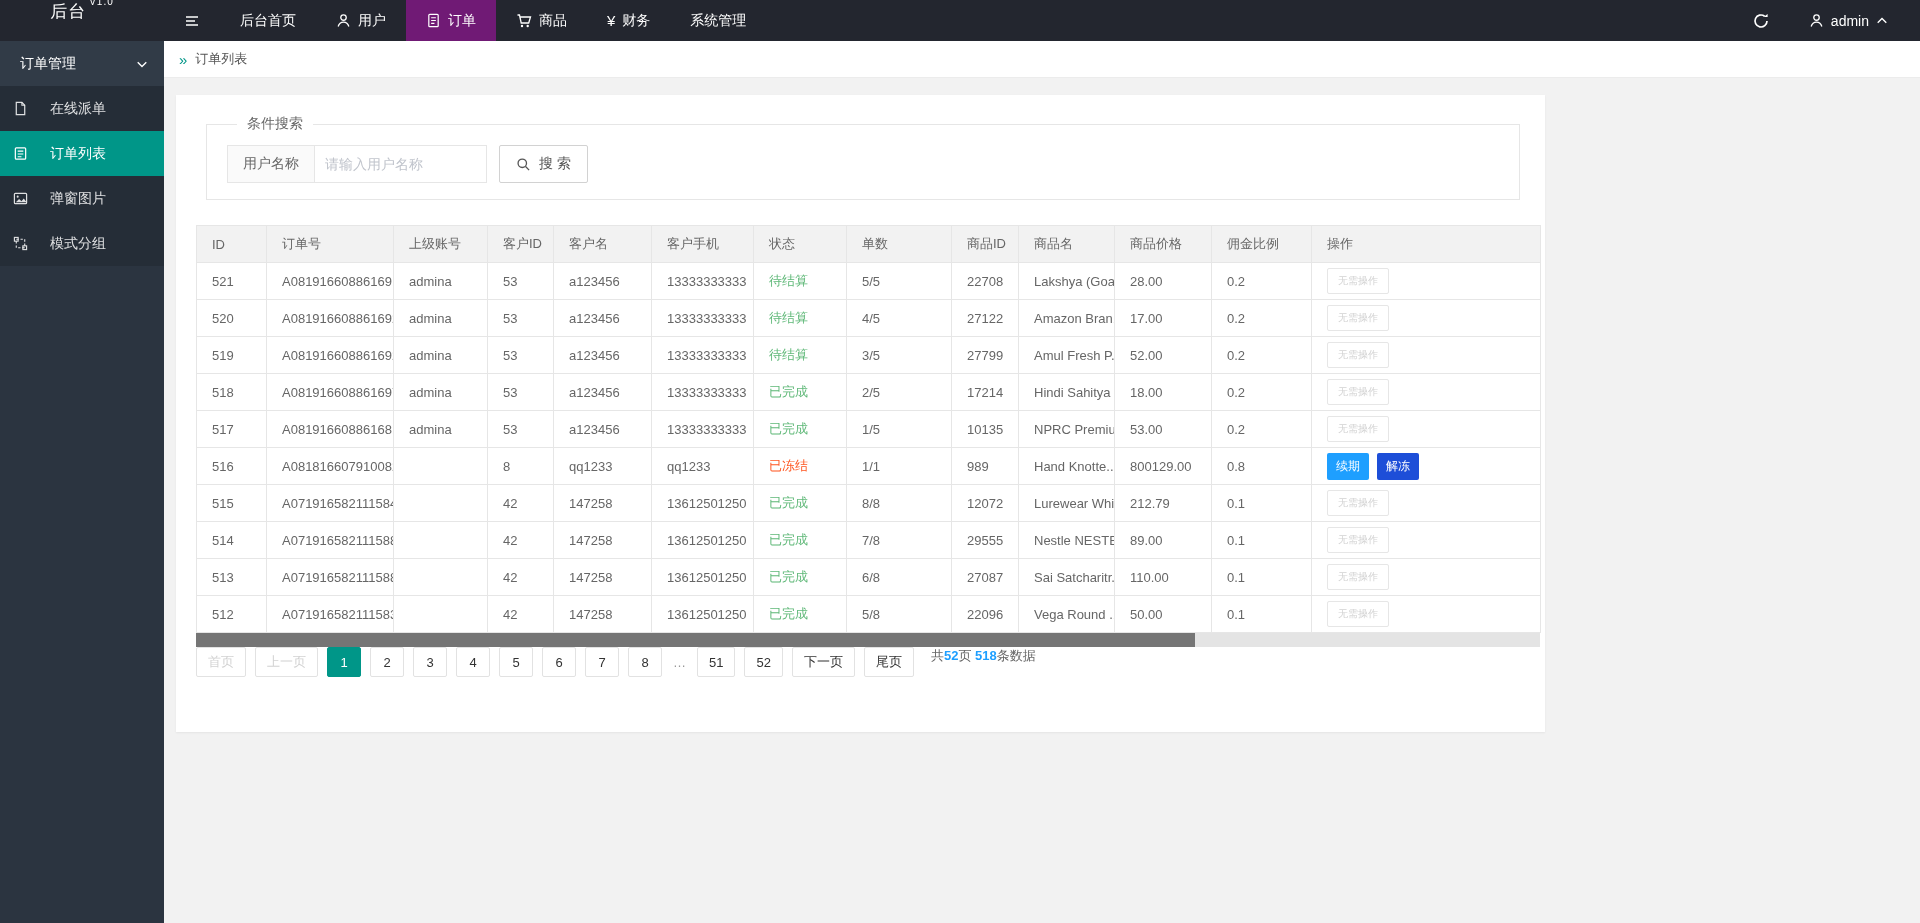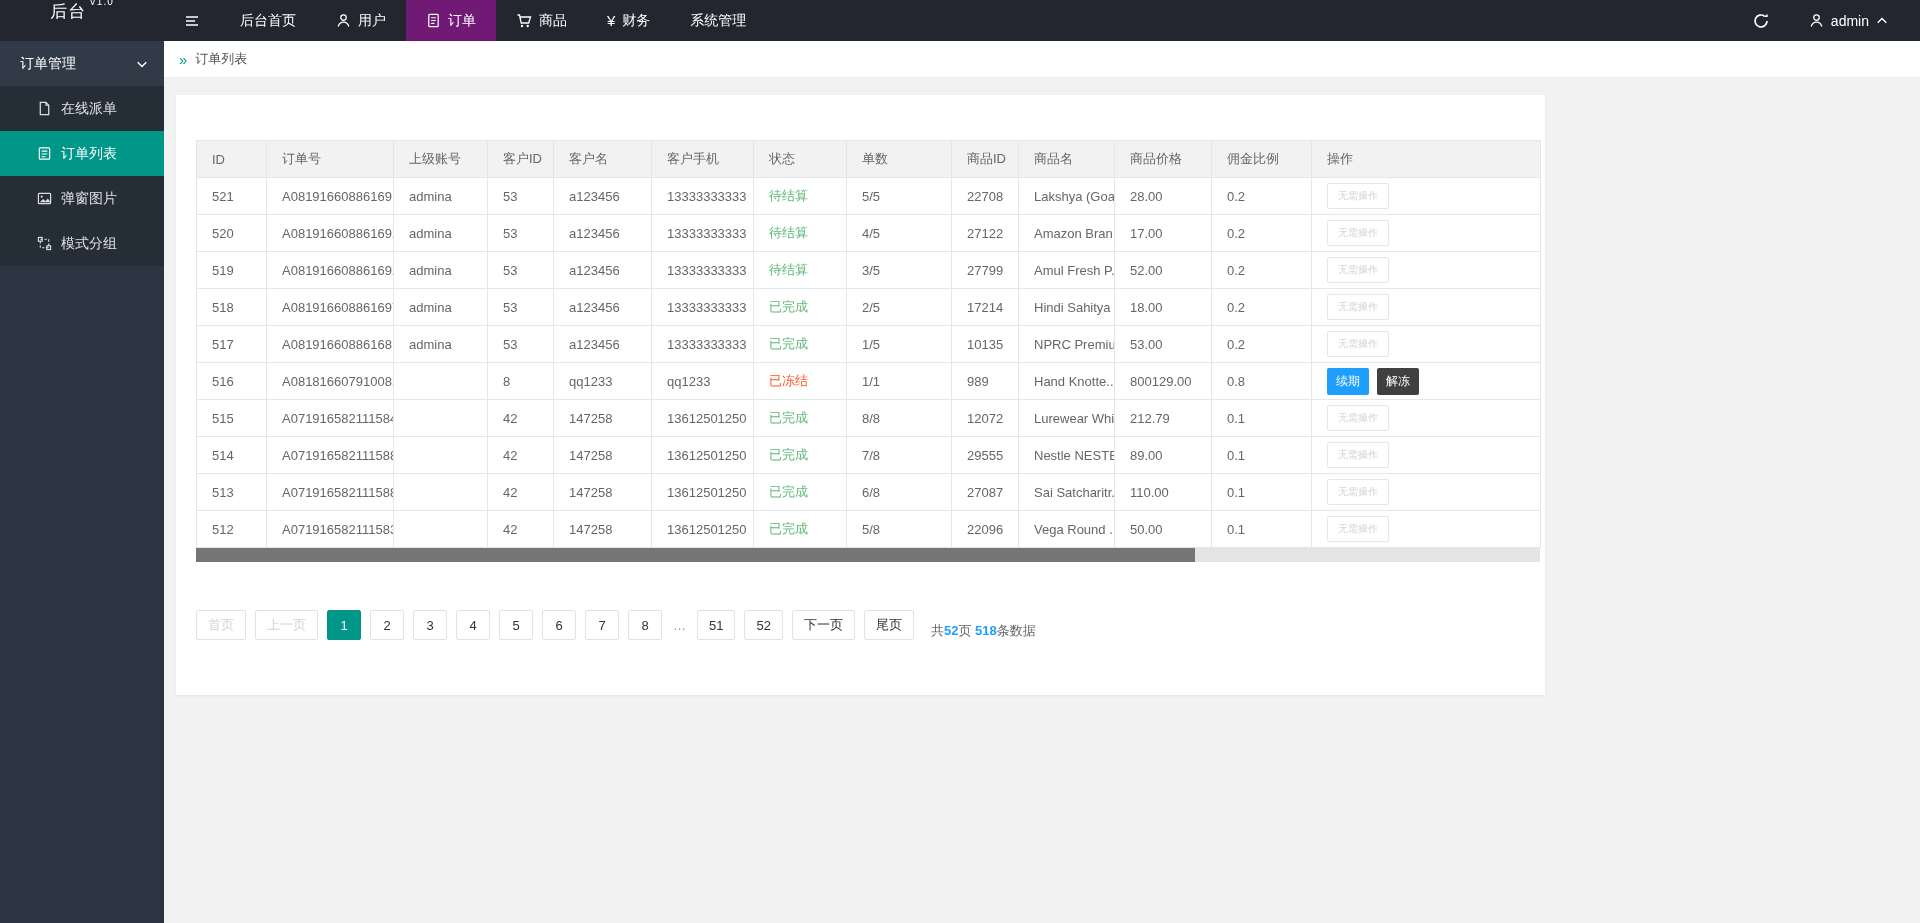--- a/index.html
+++ b/index.html
@@ -36,21 +36,21 @@
     position:absolute; top:41px; left:0; width:164px; height:882px;
     background:#2B3440;
   }
   .side-section {
     height:45px; display:flex; align-items:center; justify-content:space-between;
     padding:0 16px 0 20px; color:#fff; font-size:14px; cursor:pointer;
     background:#313B47;
   }
   .side-menu { display:block; }
   .side-item {
-    height:45px; display:flex; align-items:center; gap:9px; padding-left:37px;
+    height:45px; display:flex; align-items:center; gap:22px; padding-left:13px;
     color:rgba(255,255,255,.85); font-size:14px; cursor:pointer; background:#252D37;
   }
   .side-item.active { background:#009688; color:#fff; }
   .side-icon { display:flex; align-items:center; }
 
   
   .main { position:absolute; top:41px; left:164px; width:1756px; height:882px; }
   .breadcrumb {
     height:37px; background:#fff; border-bottom:1px solid #ececec;
     display:flex; align-items:center; gap:8px; padding-left:15px;
@@ -99,28 +99,28 @@
   .status-red { color:#FF5722; }
   .btn-disabled {
     display:inline-block; padding:5px 10px; border:1px solid #e6e6e6;
     border-radius:2px; color:#d2d2d2; background:#fff; font-size:10px;
   }
   .btn-solid {
     display:inline-block; padding:5px 9px; border-radius:2px; color:#fff;
     font-size:12px; cursor:pointer; margin-right:8px;
   }
   .btn-renew { background:#1E9FFF; }
-  .btn-unfreeze { background:#404040; }
+  .btn-unfreeze { background:#1d4ed8; }
 
   
   .hscroll { width:1344px; height:14px; background:#e4e4e4; position:relative; }
   .hscroll-thumb { position:absolute; left:0; top:0; height:14px; width:74.3%; background:#757575; }
 
   
-  .pager { margin-top:48px; display:flex; align-items:flex-end; gap:9px; }
+  .pager { display:flex; align-items:flex-start; gap:9px; }
   .page-btn {
     min-width:34px; height:30px; padding:0 11px; display:inline-flex;
     align-items:center; justify-content:center; border:1px solid #e2e2e2;
     background:#fff; color:#333; font-size:13px; border-radius:2px; cursor:pointer;
     white-space:nowrap;
   }
   .page-btn.disabled { color:#d2d2d2; cursor:default; }
   .page-btn.active { background:#009688; border-color:#009688; color:#fff; }
   .page-ellipsis {
     border:none; background:none; color:#999; min-width:14px; padding:0 2px;
@@ -266,20 +266,36 @@
 </aside>
 
 <main class="main">
   <div class="breadcrumb">
     <span class="crumb-icon">»</span>
     <span>订单列表</span>
   </div>
 
   <div class="card">
 
+    <fieldset class="search-box">
+      <legend>条件搜索</legend>
+      <div class="search-row">
+        <span class="field-label">用户名称</span>
+        <input class="field-input" type="text" placeholder="请输入用户名称" style="">
+        <button class="search-btn">
+          <span>
+            <svg width="15" height="15" viewBox="0 0 16 16">
+                <circle cx="6.7" cy="6.7" r="4.5" fill="none" stroke="currentColor" stroke-width="1.4"></circle>
+                <path d="M10.2 10.2L14 14" stroke="currentColor" stroke-width="1.4"></path>
+              </svg>
+          </span>
+          <span>搜 索</span>
+        </button>
+      </div>
+    </fieldset>
 
     <table class="order-table">
       <colgroup id="table-colgroup">
           <col style="width: 70px;">
           <col style="width: 127px;">
           <col style="width: 94px;">
           <col style="width: 66px;">
           <col style="width: 98px;">
           <col style="width: 102px;">
           <col style="width: 93px;">

